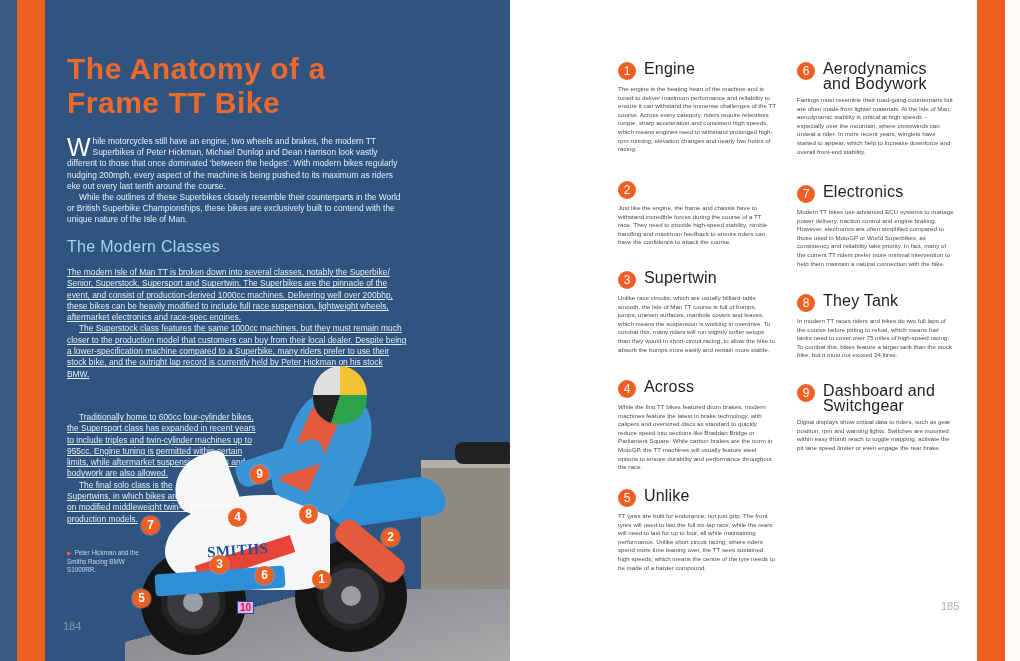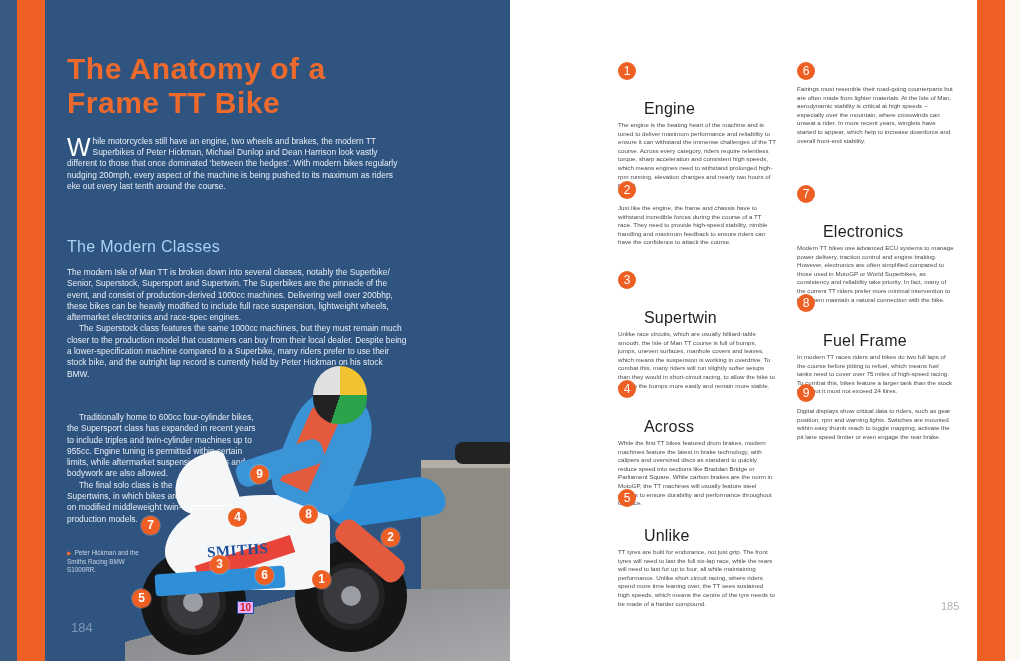--- a/index.html
+++ b/index.html
@@ -14,29 +14,29 @@
   .spine-right-white { position: absolute; left: 1005px; top: 0; width: 15px; height: 661px; background: #fdfaf6; }
 
   .title { position: absolute; left: 22px; top: 52px; width: 300px; color: #ee6a2c; font-weight: bold; font-size: 30px; line-height: 34px; letter-spacing: 0.5px; }
   .intro { position: absolute; left: 22px; top: 136px; width: 336px; color: #e8eef6; font-size: 8.4px; line-height: 11.2px; }
   .intro p { text-indent: 0; }
   .intro p + p { text-indent: 12px; }
   .dropcap { float: left; font-size: 25px; line-height: 20px; margin-right: 2px; margin-top: 1px; color: #ffffff; }
 
   .classes-heading { position: absolute; left: 22px; top: 238px; color: #a8d4f2; font-size: 16px; font-weight: normal; letter-spacing: 0.3px; }
   .classes-body { position: absolute; left: 22px; top: 267px; color: #e8eef6; font-size: 8.4px; line-height: 11.3px; }
-  .classes-body p { text-indent: 12px; }
+  .classes-body p { text-indent: 12px; text-decoration: underline; }
   .classes-body p.first { text-indent: 0; }
   .cb-wide { width: 340px; }
   .cb-narrow { width: 190px; margin-top: 32px; }
   .cb-narrower { width: 145px; }
 
   .caption { position: absolute; left: 22px; top: 549px; width: 72px; color: #c8d4e4; font-size: 6.3px; line-height: 8.5px; }
   .caption .tri { color: #ee6a2c; font-size: 6px; margin-right: 3px; }
-  .pnum-left { position: absolute; left: 26px; top: 620px; color: #7e97b8; font-size: 13px; }
+  .pnum-left { position: absolute; left: 18px; top: 620px; color: #7e97b8; font-size: 11px; }
 
   
   .bike-wrap { position: absolute; left: 80px; top: 360px; width: 390px; height: 301px; }
   .road { position: absolute; left: 0; bottom: 0; width: 390px; height: 72px; background: linear-gradient(165deg, transparent 0 30%, #8b8d90 30%, #a8a9ab 100%); }
   .wall { position: absolute; left: 296px; top: 100px; width: 94px; height: 130px; background: #8e8a84; border-top: 8px solid #b5aea4; }
   .wheel { position: absolute; border-radius: 50%; background: #151515; }
   .wheel .rim { position: absolute; border-radius: 50%; background: #3a3a3e; border: 6px solid #222; }
   .wheel .hub { position: absolute; border-radius: 50%; background: #9a9da3; }
   .fairing { position: absolute; background: #f5f6f8; }
   .fairing-blue { position: absolute; background: #2e8fd8; }
@@ -48,35 +48,36 @@
   .racenum { position: absolute; background: #f0abfc; color: #c22; font-weight: bold; font-size: 10px; padding: 0 2px; border: 1px solid #1d4f9c; }
   .hand { position: absolute; background: #222; border-radius: 8px; }
 
   .marker { position: absolute; width: 19px; height: 19px; border-radius: 50%; background: #ee5f23; color: #fff; font-size: 12px; line-height: 19px; text-align: center; font-weight: bold; box-shadow: 0 0 0 1px rgba(255,255,255,0.2); }
   .leader { position: absolute; background: #ffffff; }
 
   
   .feature { position: absolute; width: 158px; }
   .f-head { display: flex; align-items: flex-start; }
   .f-num { flex: 0 0 auto; width: 18px; height: 18px; border-radius: 50%; background: #ee5f23; color: #fff; font-size: 12px; line-height: 18px; text-align: center; margin-right: 8px; margin-top: 1px; }
-  .f-title { color: #1f1f1f; font-size: 16px; line-height: 15px; letter-spacing: 0.2px; margin-top: 40px; }
+  .f-title { color: #1f1f1f; font-size: 16px; line-height: 15px; letter-spacing: 0.2px; }
   .f-body { margin-top: 5px; color: #4a4a4a; font-size: 6.2px; line-height: 8.6px; }
   .pnum-right { position: absolute; left: 941px; top: 600px; color: #b0b0b0; font-size: 11px; }
 </style>
 </head>
 <body>
 
 <div class="spine-left-blue"></div>
 <div class="spine-left-orange"></div>
 
 <div class="page-left">
   <h1 class="title">The Anatomy of a Frame TT Bike</h1>
 
   <div class="intro">
     <p><span class="dropcap">W</span><span>hile motorcycles still have an engine, two wheels and brakes, the modern TT Superbikes of Peter Hickman, Michael Dunlop and Dean Harrison look vastly different to those that once dominated ‘between the hedges’. With modern bikes regularly nudging 200mph, every aspect of the machine is being pushed to its maximum as riders eke out every last tenth around the course.</span></p>
+    <p>While the outlines of these Superbikes closely resemble their counterparts in the World or British Superbike Championships, these bikes are exclusively built to contend with the unique nature of the Isle of Man.</p>
   </div>
 
   <h2 class="classes-heading">The Modern Classes</h2>
 
   <div class="classes-body">
     <p class="first cb-wide">The modern Isle of Man TT is broken down into several classes, notably the Superbike/ Senior, Superstock, Supersport and Supertwin. The Superbikes are the pinnacle of the event, and consist of production-derived 1000cc machines. Delivering well over 200bhp, these bikes can be heavily modified to include full race suspension, lightweight wheels, aftermarket electronics and race-spec engines.</p>
     <p class="cb-wide">The Superstock class features the same 1000cc machines, but they must remain much closer to the production model that customers can buy from their local dealer. Despite being a lower-specification machine compared to a Superbike, many riders prefer to use their stock bike, and the outright lap record is currently held by Peter Hickman on his stock BMW.</p>
     <p class="cb-narrow">Traditionally home to 600cc four-cylinder bikes, the Supersport class has expanded in recent years to include triples and twin-cylinder machines up to 955cc. Engine tuning is permitted within certain limits, while aftermarket suspension, brakes and bodywork are also allowed.</p>
     <p class="cb-narrower">The final solo class is the Supertwins, in which bikes are based on modified middleweight twin-cylinder production models.</p>
   </div>
@@ -167,43 +168,45 @@
     <div class="f-head">
         <span class="f-num">5</span>
         <span class="f-title">Unlike</span>
       </div>
     <p class="f-body">TT tyres are built for endurance, not just grip. The front tyres will need to last the full six-lap race, while the rears will need to last for up to four, all while maintaining performance. Unlike short circuit racing, where riders spend more time leaning over, the TT sees sustained high speeds, which means the centre of the tyre needs to be made of a harder compound.</p>
   </div>
 
   <div class="feature" style="left:287px; top:61px;">
     <div class="f-head">
         <span class="f-num">6</span>
+        <span class="f-title">Aerodynamics and Bodywork</span>
       </div>
     <p class="f-body">Fairings must resemble their road-going counterparts but are often made from lighter materials. At the Isle of Man, aerodynamic stability is critical at high speeds – especially over the mountain, where crosswinds can unseat a rider. In more recent years, winglets have started to appear, which help to increase downforce and overall front-end stability.</p>
   </div>
 
   <div class="feature" style="left:287px; top:184px;">
     <div class="f-head">
         <span class="f-num">7</span>
         <span class="f-title">Electronics</span>
       </div>
     <p class="f-body">Modern TT bikes use advanced ECU systems to manage power delivery, traction control and engine braking. However, electronics are often simplified compared to those used in MotoGP or World Superbikes, as consistency and reliability take priority. In fact, many of the current TT riders prefer more minimal intervention to help them maintain a natural connection with the bike.</p>
   </div>
 
   <div class="feature" style="left:287px; top:293px;">
     <div class="f-head">
         <span class="f-num">8</span>
-        <span class="f-title">Fuel Frame</span>
+        <span class="f-title">They Tank</span>
       </div>
     <p class="f-body">In modern TT races riders and bikes do two full laps of the course before pitting to refuel, which means fuel tanks need to cover over 75 miles of high-speed racing. To combat this, bikes feature a larger tank than the stock bike, but it must not exceed 24 litres.</p>
   </div>
 
   <div class="feature" style="left:287px; top:383px;">
     <div class="f-head">
         <span class="f-num">9</span>
+        <span class="f-title">Dashboard and Switchgear</span>
       </div>
     <p class="f-body">Digital displays show critical data to riders, such as gear position, rpm and warning lights. Switches are mounted within easy thumb reach to toggle mapping, activate the pit lane speed limiter or even engage the rear brake.</p>
   </div>
 </div>
 
 <div class="pnum-right">185</div>
 
 <div class="spine-right-orange"></div>
 <div class="spine-right-white"></div>
 

